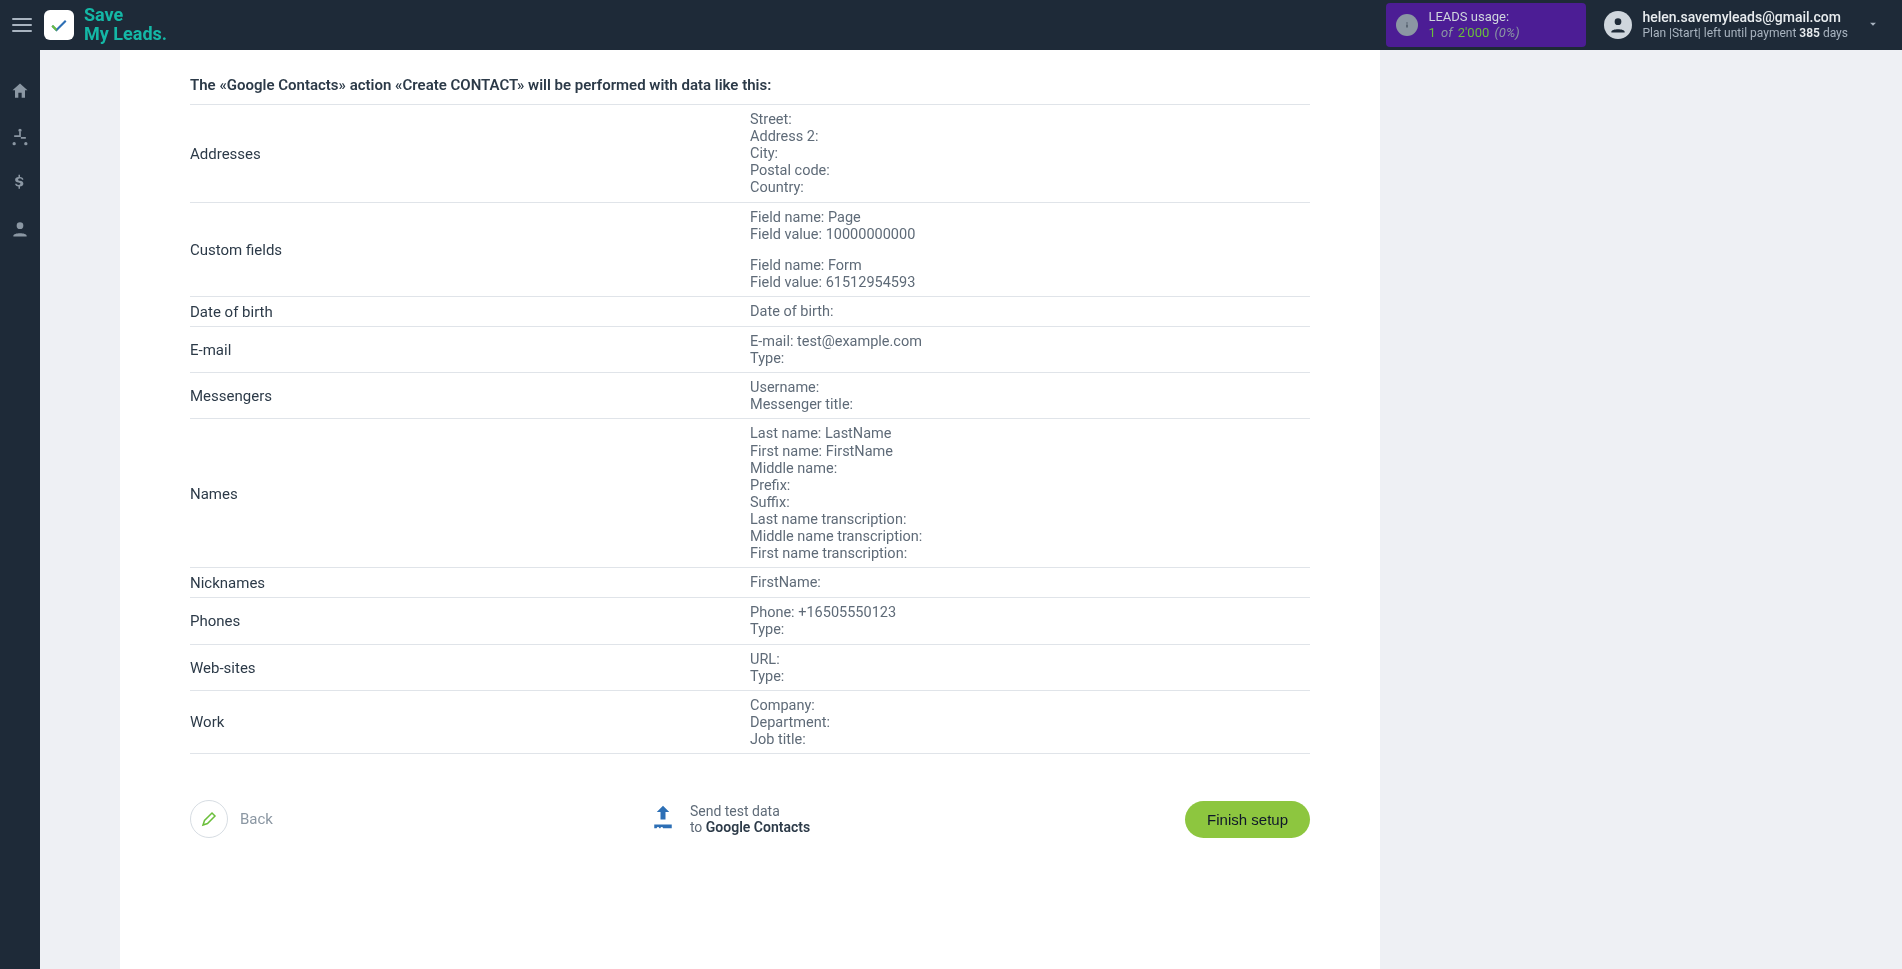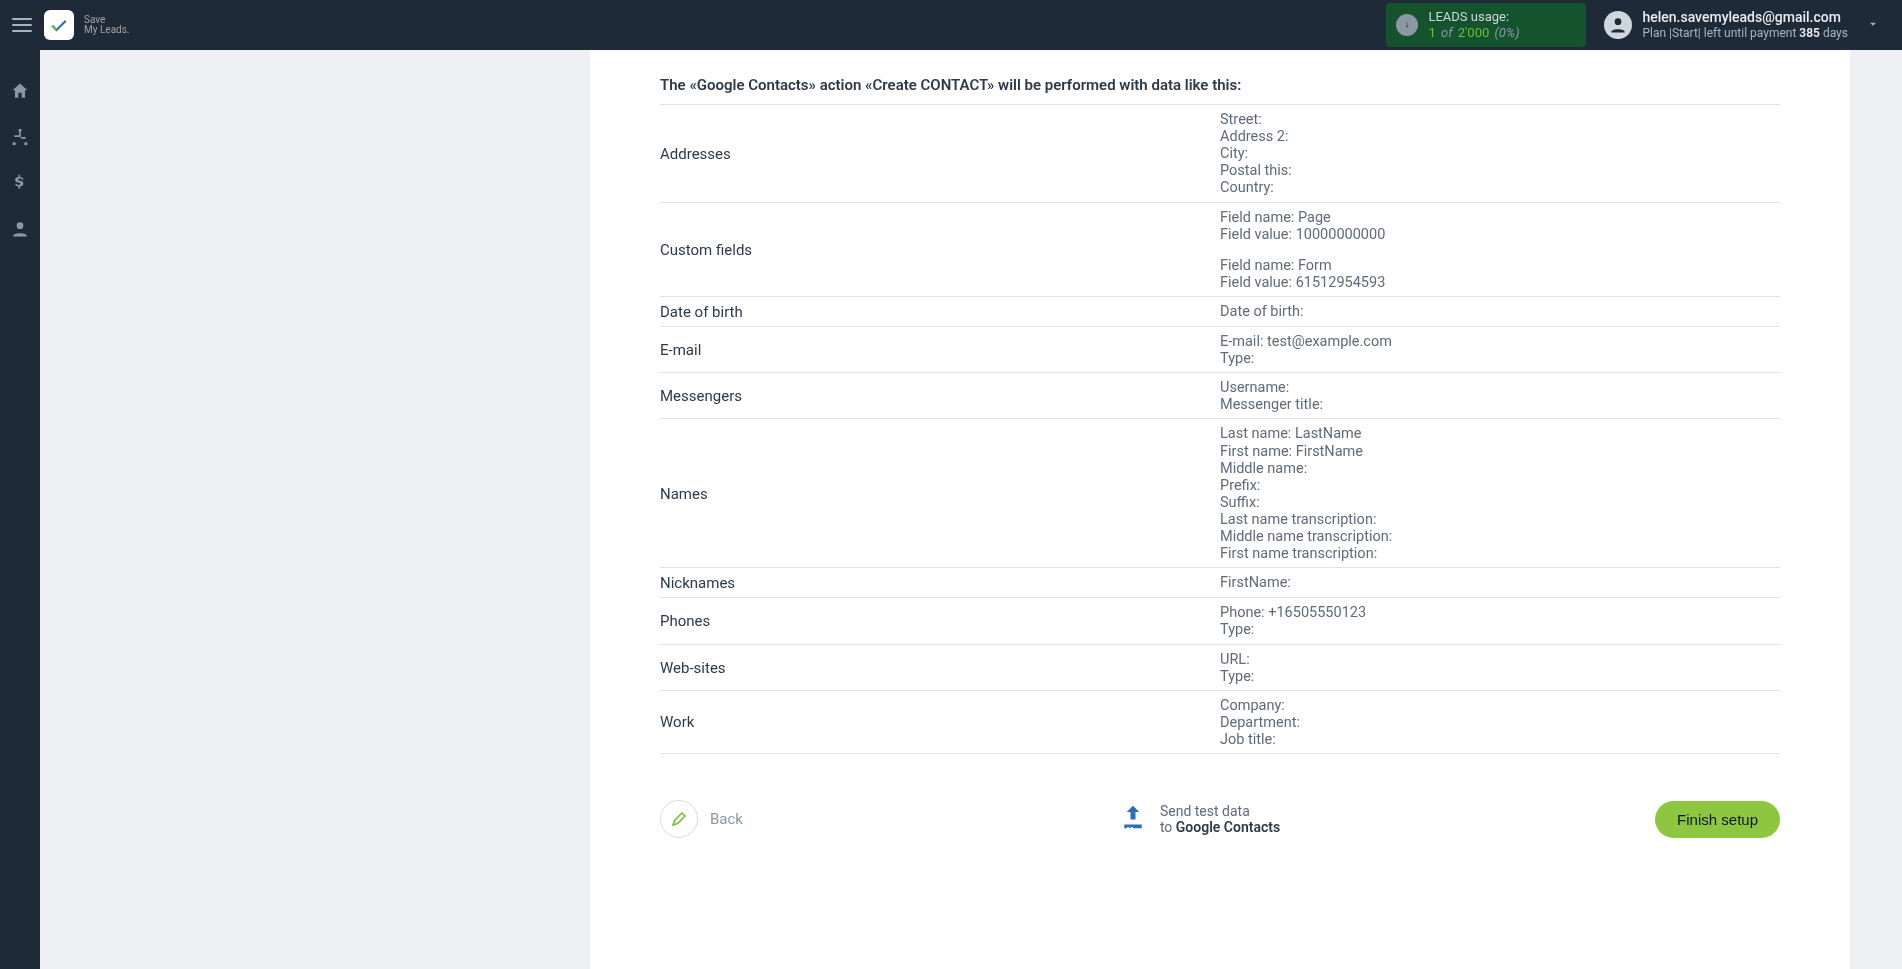--- a/index.html
+++ b/index.html
@@ -12,25 +12,25 @@
     background: #1e2a38; color: #e8ecef; display: flex; align-items: center;
     padding: 0 12px; z-index: 100;
   }
   .hamburger { width: 20px; cursor: pointer; margin-right: 12px; }
   .hamburger div { height: 2px; background: #a9b4c0; margin: 4px 0; border-radius: 1px; }
   .brand { display: flex; align-items: center; }
   .brand-logo {
     width: 30px; height: 30px; background: #fff; border-radius: 6px;
     display: flex; align-items: center; justify-content: center; margin-right: 10px;
   }
-  .brand-text { line-height: 1.05; font-size: 10px; font-weight: 400; color: #a3a3a3; }
+  .brand-text { line-height: 1.05; font-size: 18px; font-weight: 700; color: #14b8a6; }
   .brand-text span:last-child::after { content: ""; }
   .topbar-spacer { flex: 1; }
   .leads-box {
-    background: #14532d; border-radius: 4px; display: flex; align-items: center;
+    background: #4c1d95; border-radius: 4px; display: flex; align-items: center;
     padding: 6px 18px 6px 10px; margin-right: 18px; min-width: 200px;
   }
   .leads-info-icon {
     width: 22px; height: 22px; border-radius: 50%; background: #8b97a3;
     display: flex; align-items: center; justify-content: center; margin-right: 10px; flex-shrink:0;
   }
   .leads-info-icon svg { fill: #2a3644; }
   .leads-text { font-size: 13px; line-height: 1.25; }
   .leads-text .ln1 { color: #cfd6dd; }
   .leads-text .ln2 { }
@@ -55,22 +55,22 @@
     position: fixed; left: 0; top: 50px; bottom: 0; width: 40px;
     background: #1e2a38; display: flex; flex-direction: column; align-items: center;
     padding-top: 30px; gap: 24px;
   }
   .sidebar .sb-item { color: #8b97a3; cursor: pointer; width: 22px; height: 22px; display:flex; align-items:center; justify-content:center; }
   .sidebar .sb-item svg { fill: #8b97a3; }
 
   
   .main {
     position: absolute; left: 40px; right: 0; top: 50px; bottom: 0;
-    overflow-y: auto; display: flex; justify-content: flex-end;
-    padding: 0 52px;
+    overflow-y: auto; display: flex; justify-content: flex-start;
+    padding: 0 80px;
   }
   .card {
     background: #fff; width: 1260px; max-width: 100%;
     padding: 26px 0 40px 0;
   }
   .card-inner { padding: 0 70px 0 70px; }
   .heading {
     font-size: 15px; font-weight: 600; color: #2c3a48;
     padding-bottom: 10px; border-bottom: 1px solid #e0e4e9;
   }
@@ -208,21 +208,21 @@
     <div class="card-inner">
       <div class="heading">The «Google Contacts» action «Create CONTACT» will be performed with data like this:</div>
       <div class="rows" id="rows">
           <div class="row">
             <div class="row-label">Addresses</div>
             <div class="row-values">
               <div class="grp">
                 <div class="ln">Street:</div>
                 <div class="ln">Address 2:</div>
                 <div class="ln">City:</div>
-                <div class="ln">Postal this:</div>
+                <div class="ln">Postal code:</div>
                 <div class="ln">Country:</div>
               </div>
             </div>
           </div>
           <div class="row">
             <div class="row-label">Custom fields</div>
             <div class="row-values">
               <div class="grp">
                 <div class="ln">Field name: Page</div>
                 <div class="ln">Field value: 10000000000</div>

